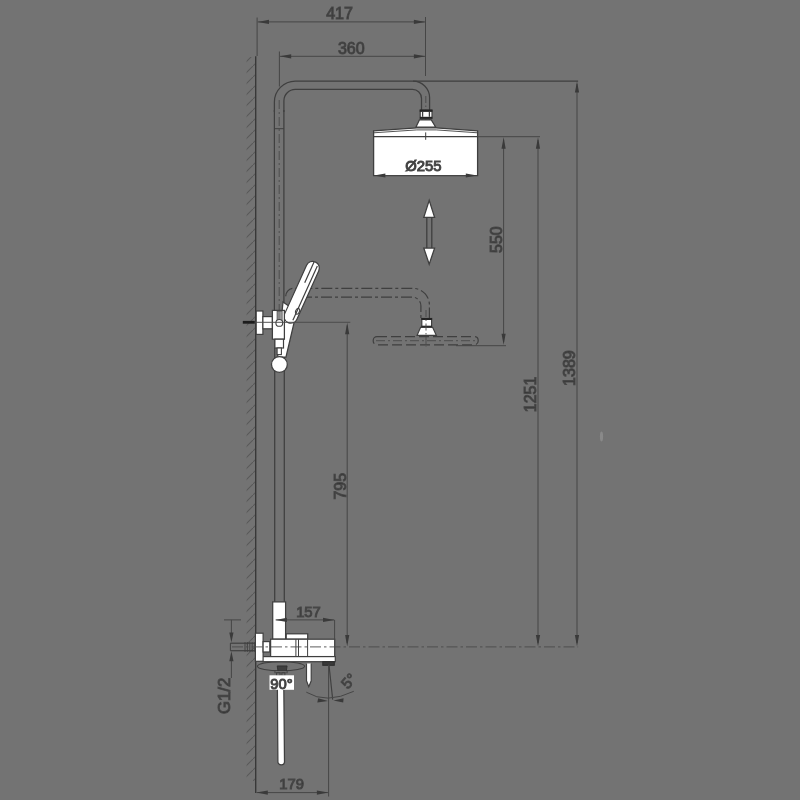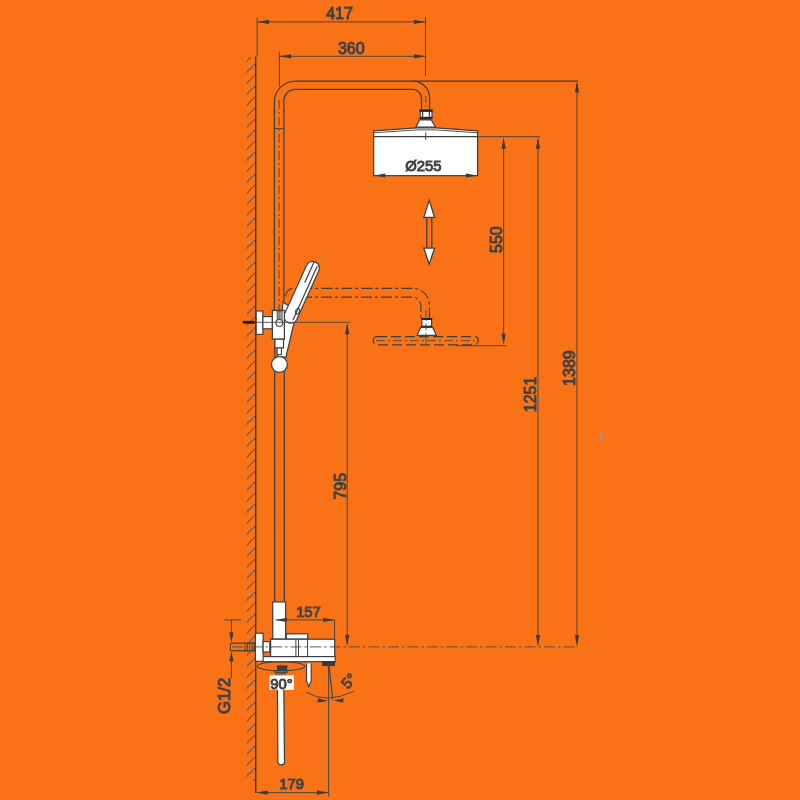--- a/index.html
+++ b/index.html
@@ -1,16 +1,16 @@
 <!DOCTYPE html>
 <html><head>
 <meta charset="utf-8">
 <style>
   html,body{margin:0;padding:0;background:#ffffff;overflow:hidden;}
-  #page{position:relative;width:800px;height:800px;background:#f97316;overflow:hidden;}
+  #page{position:relative;width:800px;height:800px;background:#737373;overflow:hidden;}
   svg text{font-family:"Liberation Sans", sans-serif;fill:#323232;}
 </style>
 </head>
 <body>
 <div id="page">
 <svg width="800" height="800" viewBox="0 0 800 800" xmlns="http://www.w3.org/2000/svg">
 <defs>
 <pattern id="hatch" width="11" height="11" patternUnits="userSpaceOnUse">
   <line x1="-1" y1="12" x2="12" y2="-1" stroke="#585858" stroke-width="1.1"></line>
 </pattern>

